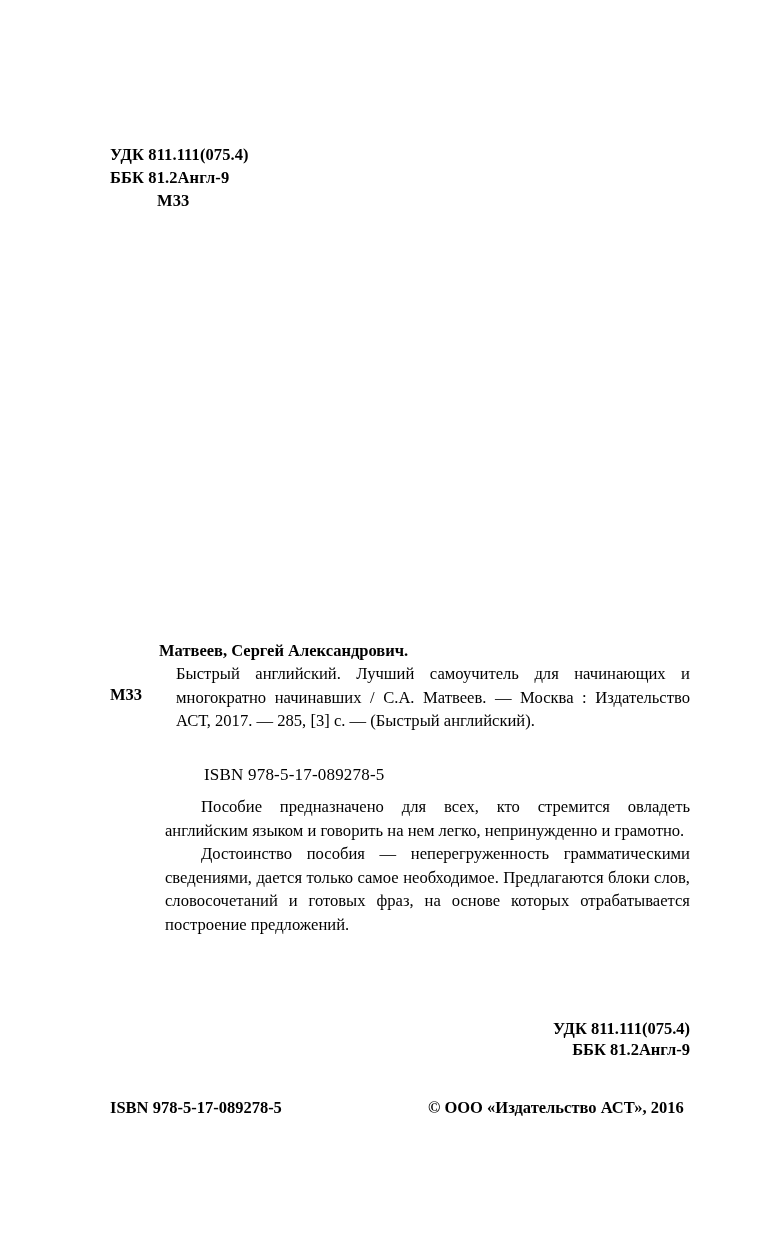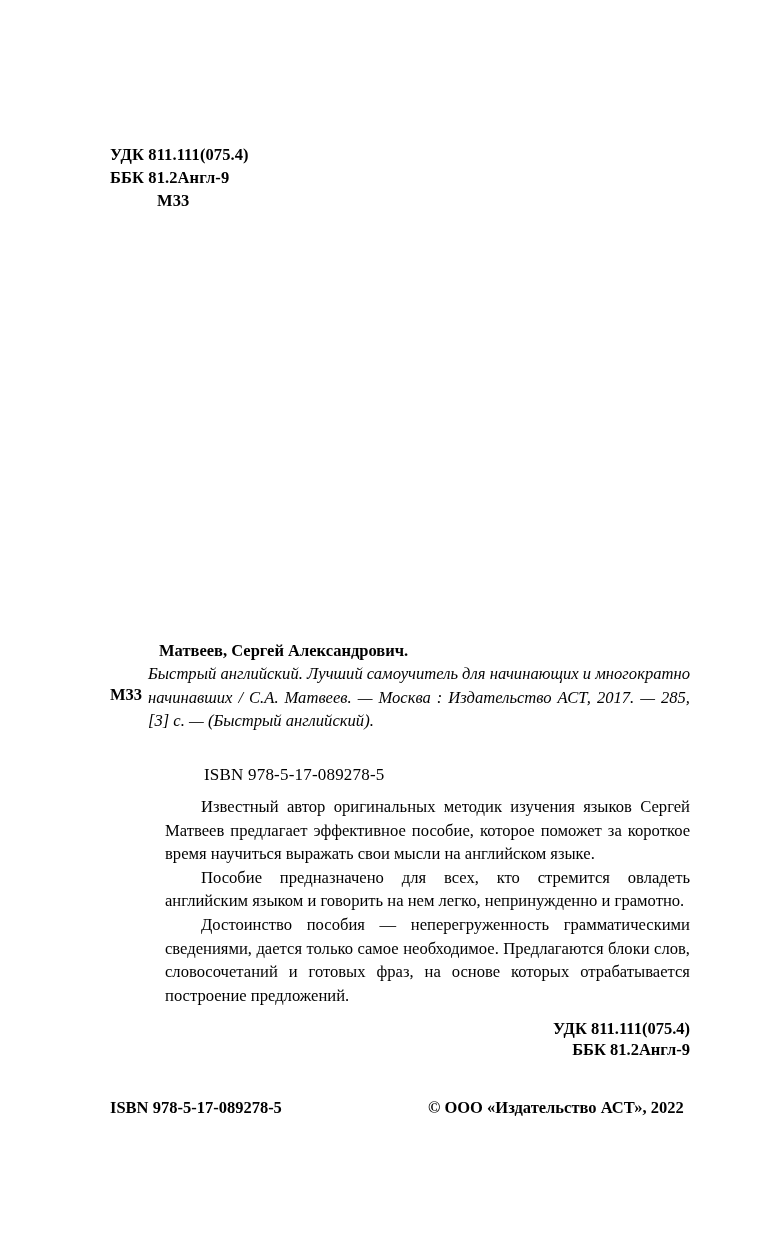--- a/index.html
+++ b/index.html
@@ -61,23 +61,22 @@
     margin-top: 1px;
   }
   .biblio-code {
     position: absolute;
     left: 0;
     top: 21px;
     font-weight: bold;
     font-size: 16.5px;
   }
   .biblio-text {
-    margin-left: 38px;
+    margin-left: 66px;
     text-align: justify;
-    font-style: italic;
   }
 
   .isbn-main {
     position: absolute;
     left: 204px;
     top: 765px;
     font-size: 17px;
     letter-spacing: 0.2px;
   }
 
@@ -145,28 +144,27 @@
     <div class="biblio-head">Матвеев, Сергей Александрович.</div>
     <div class="biblio-body">
       <span class="biblio-code">М33</span>
       <div class="biblio-text">Быстрый английский. Лучший самоучитель для начинающих и многократно начинавших / С.А. Матвеев. — Москва : Издательство АСТ, 2017. — 285, [3] с. — (Быстрый английский).</div>
     </div>
   </div>
 
   <div class="isbn-main">ISBN 978-5-17-089278-5</div>
 
   <div class="annotation">
-    <p>Известный автор оригинальных методик изучения языков Сергей Матвеев предлагает эффективное пособие, которое поможет за короткое время научиться выражать свои мысли на английском языке.</p>
     <p>Пособие предназначено для всех, кто стремится овладеть английским языком и говорить на нем легко, непринужденно и грамотно.</p>
     <p>Достоинство пособия — неперегруженность грамматическими сведениями, дается только самое необходимое. Предлагаются блоки слов, словосочетаний и готовых фраз, на основе которых отрабатывается построение предложений.</p>
   </div>
 
   <div class="udk-bottom">
     <span>УДК 811.111(075.4)</span>
     <span>ББК 81.2Англ-9</span>
   </div>
 
   <div class="footer">
     <span class="isbn-foot">ISBN 978-5-17-089278-5</span>
-    <span class="copyright">© ООО «Издательство АСТ», 2022</span>
+    <span class="copyright">© ООО «Издательство АСТ», 2016</span>
   </div>
 
 </div>
 
 </body></html>

